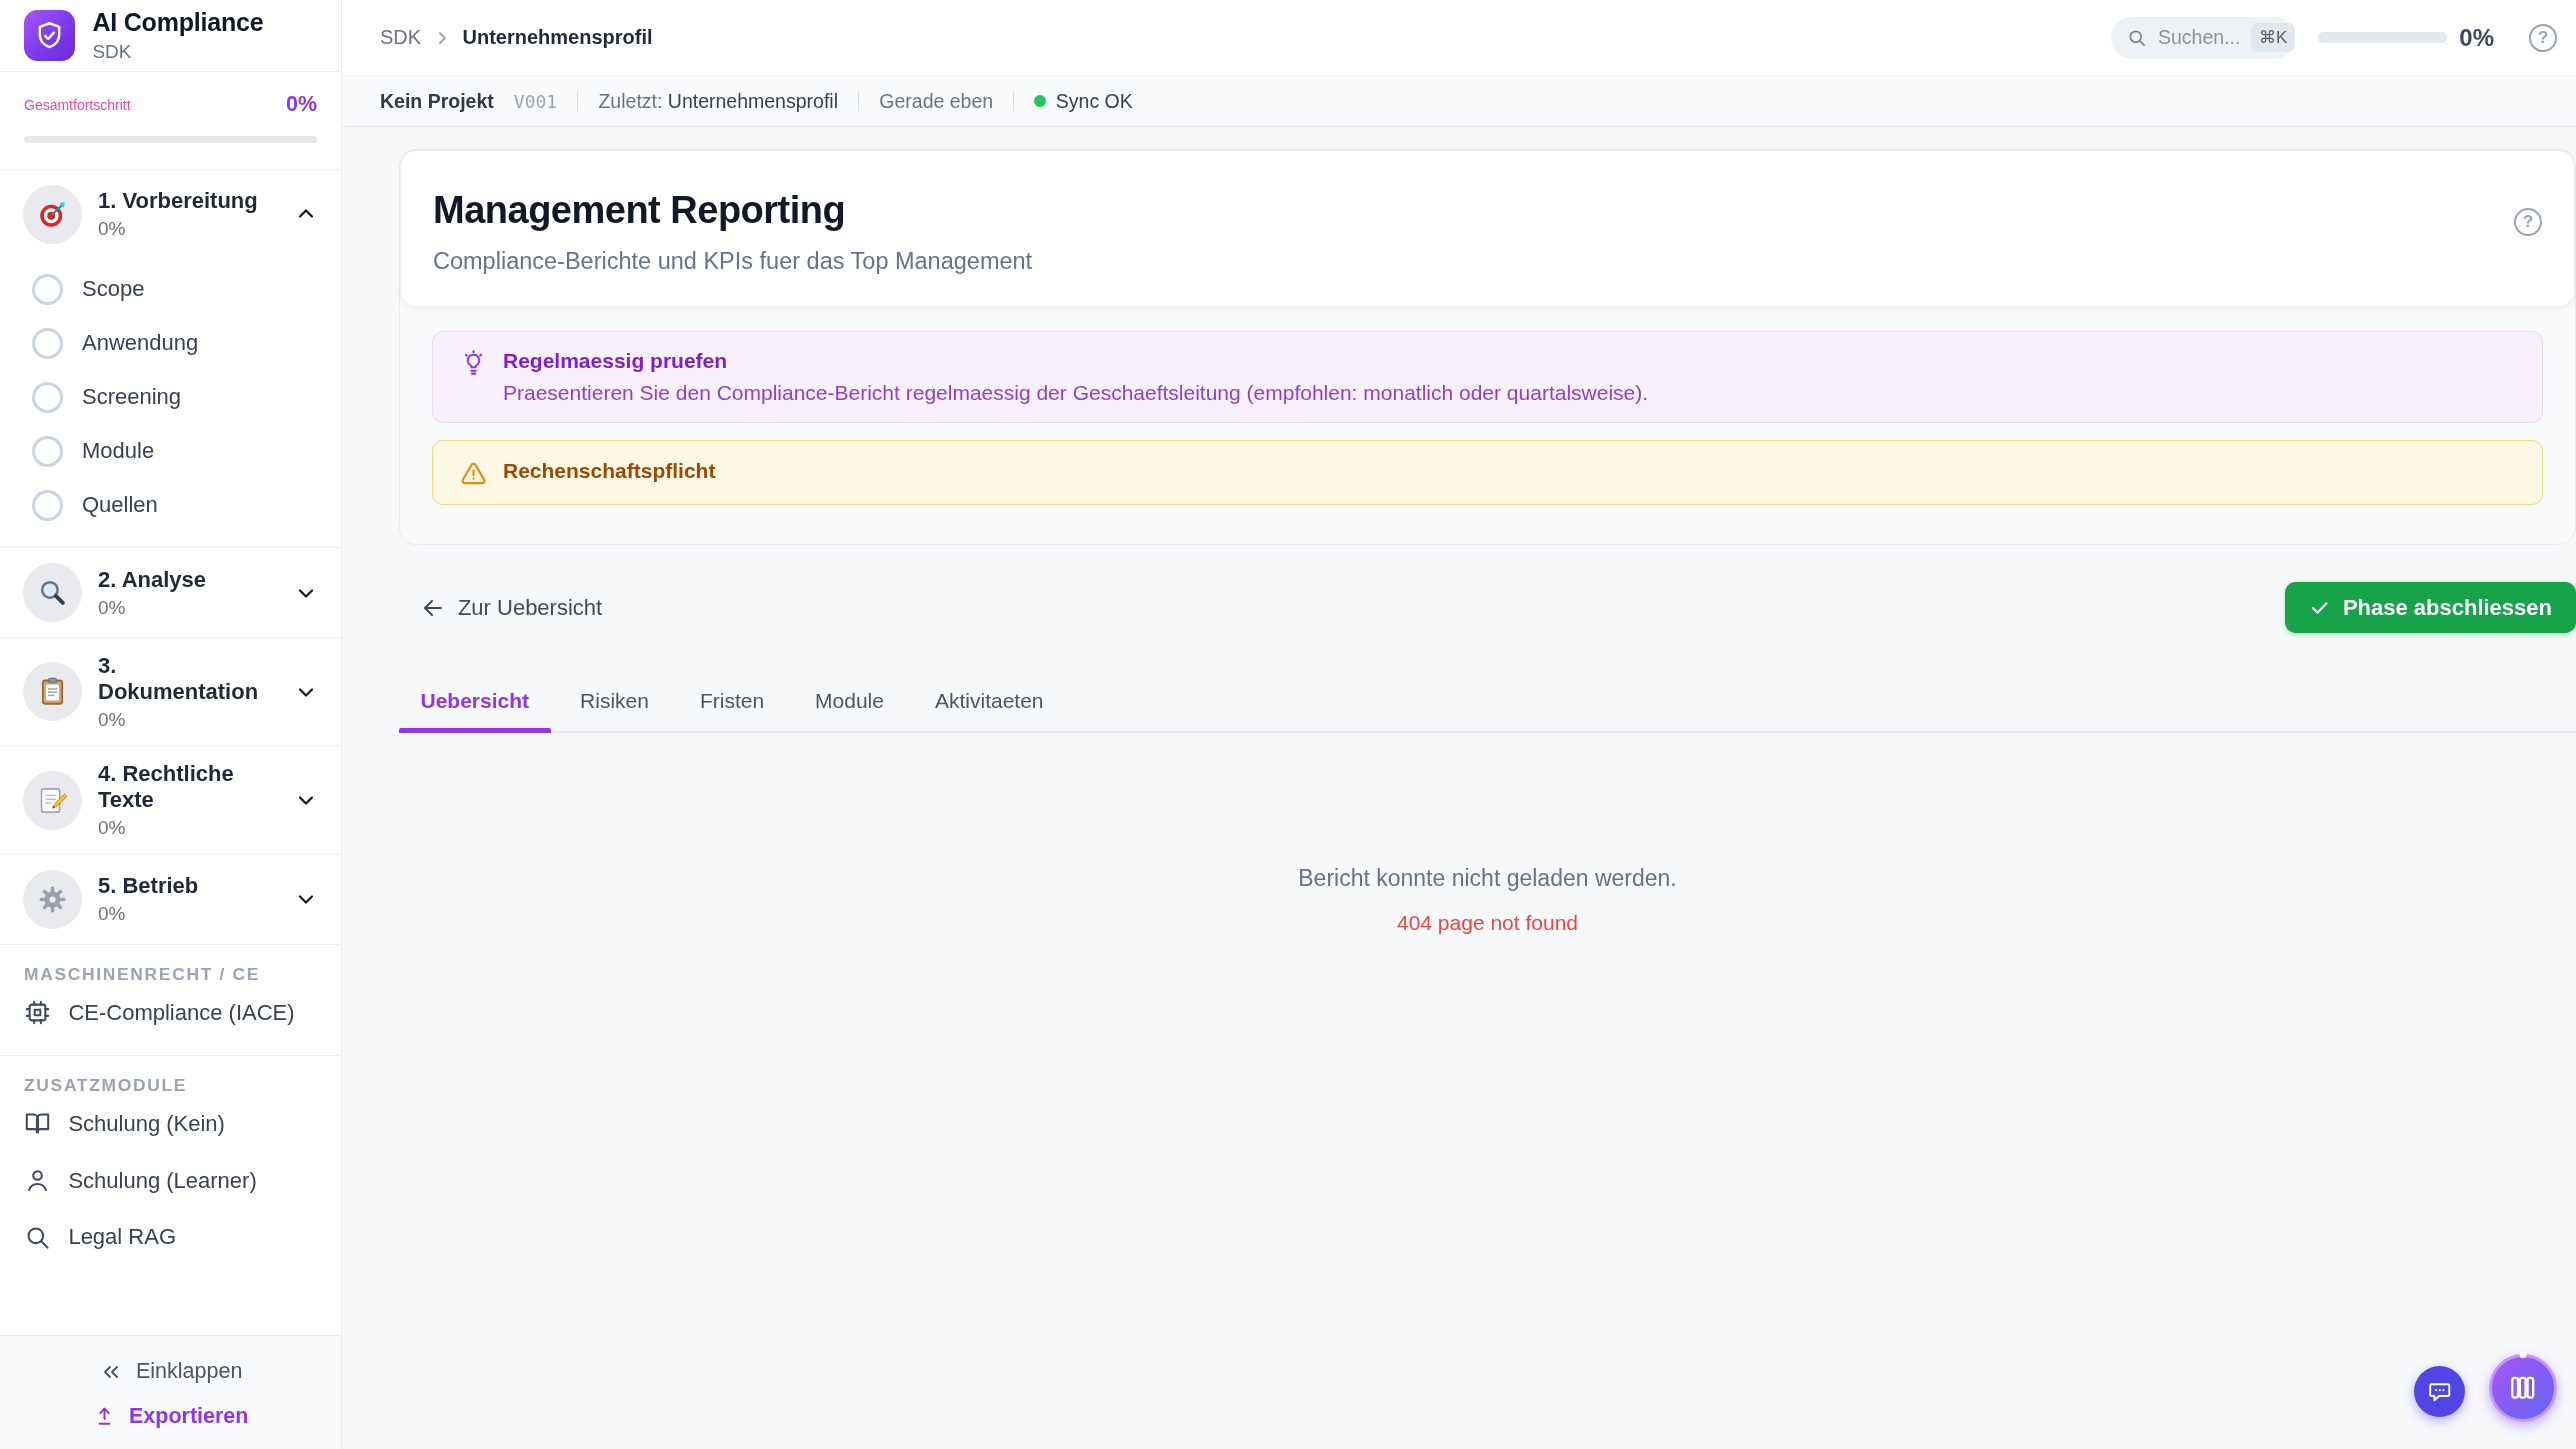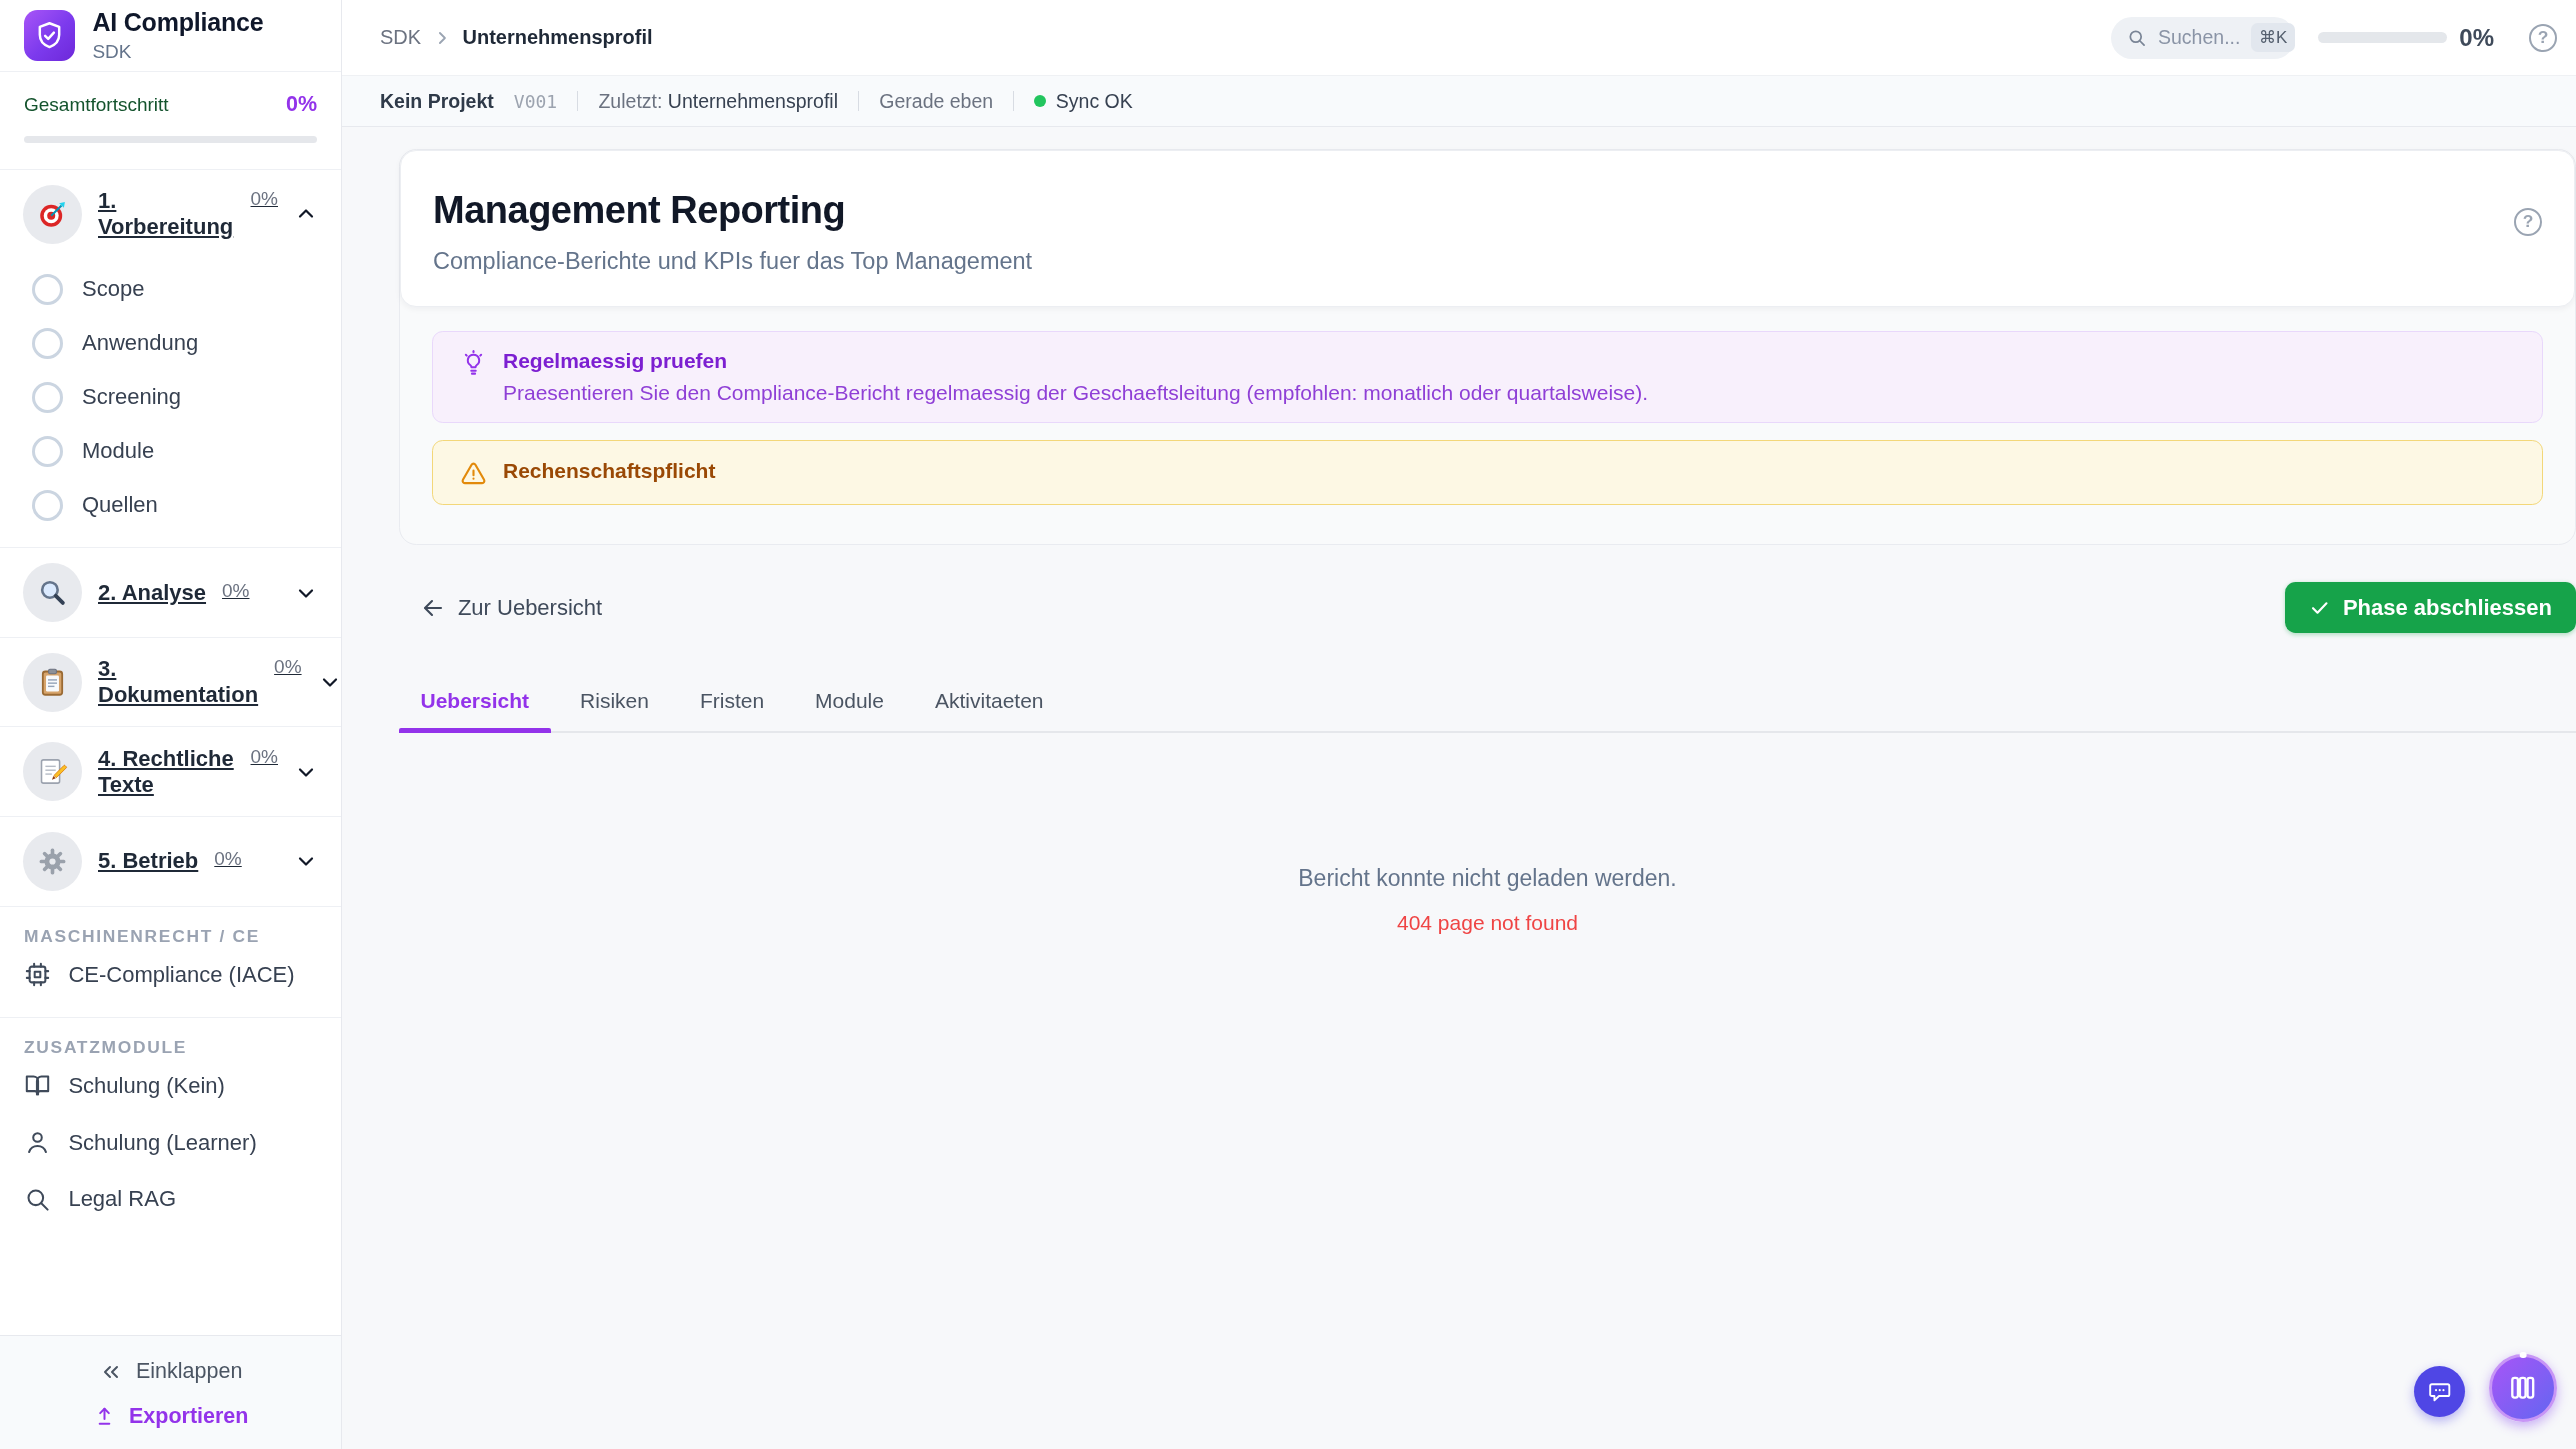--- a/index.html
+++ b/index.html
@@ -9,29 +9,29 @@
 
   
   .sidebar { position:absolute; left:0; top:0; width:342px; height:1449px; background:#ffffff; border-right:1.3px solid #e7e9ee; display:flex; flex-direction:column; }
   .sb-header { display:flex; align-items:center; gap:17.4px; padding:8px 24px; border-bottom:1.3px solid #eef0f4; }
   .logo-badge { width:51px; height:51px; border-radius:13.4px; background:linear-gradient(135deg,#a855f7 0%,#7c3aed 55%,#6d28d9 100%); display:flex; align-items:center; justify-content:center; flex:0 0 auto; }
   .app-title { font-size:25px; font-weight:700; color:#0f172a; letter-spacing:-0.2px; }
   .app-sub { font-size:19px; color:#64748b; margin-top:4px; }
 
   .sb-progress { padding:20px 24px 25.5px; border-bottom:1.3px solid #eef0f4; }
   .sb-progress-row { display:flex; align-items:center; justify-content:space-between; }
-  .sb-progress-label { font-size:19px; color:#14532d; }
+  .sb-progress-label { font-size:14px; color:#ec4899; }
   .sb-progress-val { font-size:21.5px; font-weight:700; color:#9333ea; }
   .sb-track { margin-top:19px; height:7.4px; border-radius:4px; background:#e5e7eb; }
 
   .sb-nav { flex:1 1 auto; overflow:hidden; }
   .phase-row { display:flex; align-items:center; gap:16px; padding:14.8px 23px; cursor:pointer; }
   .phase-row + .phase-row, .steps + .phase-row { border-top:1.3px solid #eef0f4; }
   .phase-ico { width:59px; height:59px; border-radius:50%; background:#e8eaee; display:flex; align-items:center; justify-content:center; flex:0 0 auto; }
-  .phase-meta { display:flex; gap:16px;text-decoration:underline; }
+  .phase-meta { display:flex; flex-direction:column; gap:4px; }
   .phase-title { font-size:22px; font-weight:600; color:#1f2937; }
   .phase-pct { font-size:19px; color:#6b7280; }
   .chev { margin-left:auto; color:#111827; }
 
   .steps { padding:4px 0 14.8px 0; }
   .step-row { display:flex; align-items:center; gap:19px; padding:0 24px 0 32px; height:54px; cursor:pointer; }
   .step-circle { width:31px; height:31px; border-radius:50%; border:3.4px solid #cbd5e1; flex:0 0 auto; }
   .step-label { font-size:22px; color:#374151; }
 
   .sb-section { border-top:1.3px solid #eef0f4; padding:19px 24px 13.4px; }

